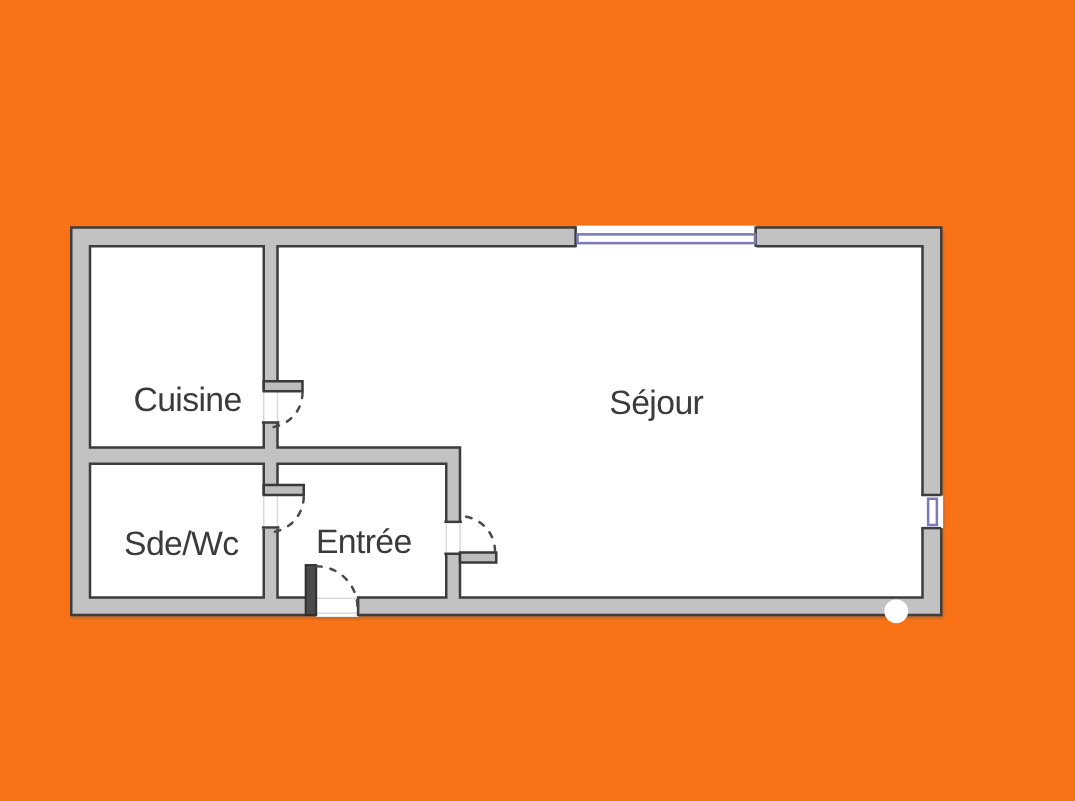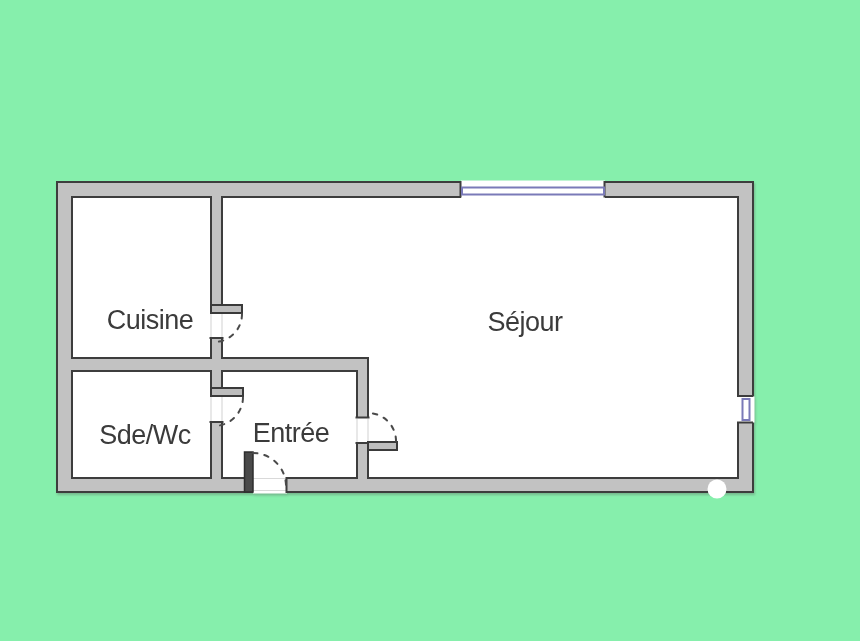--- a/index.html
+++ b/index.html
@@ -1,20 +1,20 @@
 <!DOCTYPE html>
 <html><head>
 <meta charset="utf-8">
 <style>
   html, body { margin: 0; padding: 0; background: #ffffff; }
   .stage {
     position: relative;
     width: 860px;
     height: 641px;
-    background: #86efac;
+    background: #f97316;
     overflow: hidden;
     font-family: "Liberation Sans", sans-serif;
   }
   .plan-group { filter: drop-shadow(1.5px 2px 1px rgba(90,90,90,0.35)); }
   .wall   { fill: #c2c2c2; stroke: #3d3d3d; stroke-width: 2; }
   .room   { fill: #ffffff; stroke: #3d3d3d; stroke-width: 2; }
   .gap    { fill: #ffffff; stroke: none; }
   .cap    { fill: #3d3d3d; stroke: none; }
   .faint  { stroke: #d9d9d9; stroke-width: 1.2; fill: none; }
   .leaf   { fill: #bdbdbd; stroke: #3a3a3a; stroke-width: 2; }

